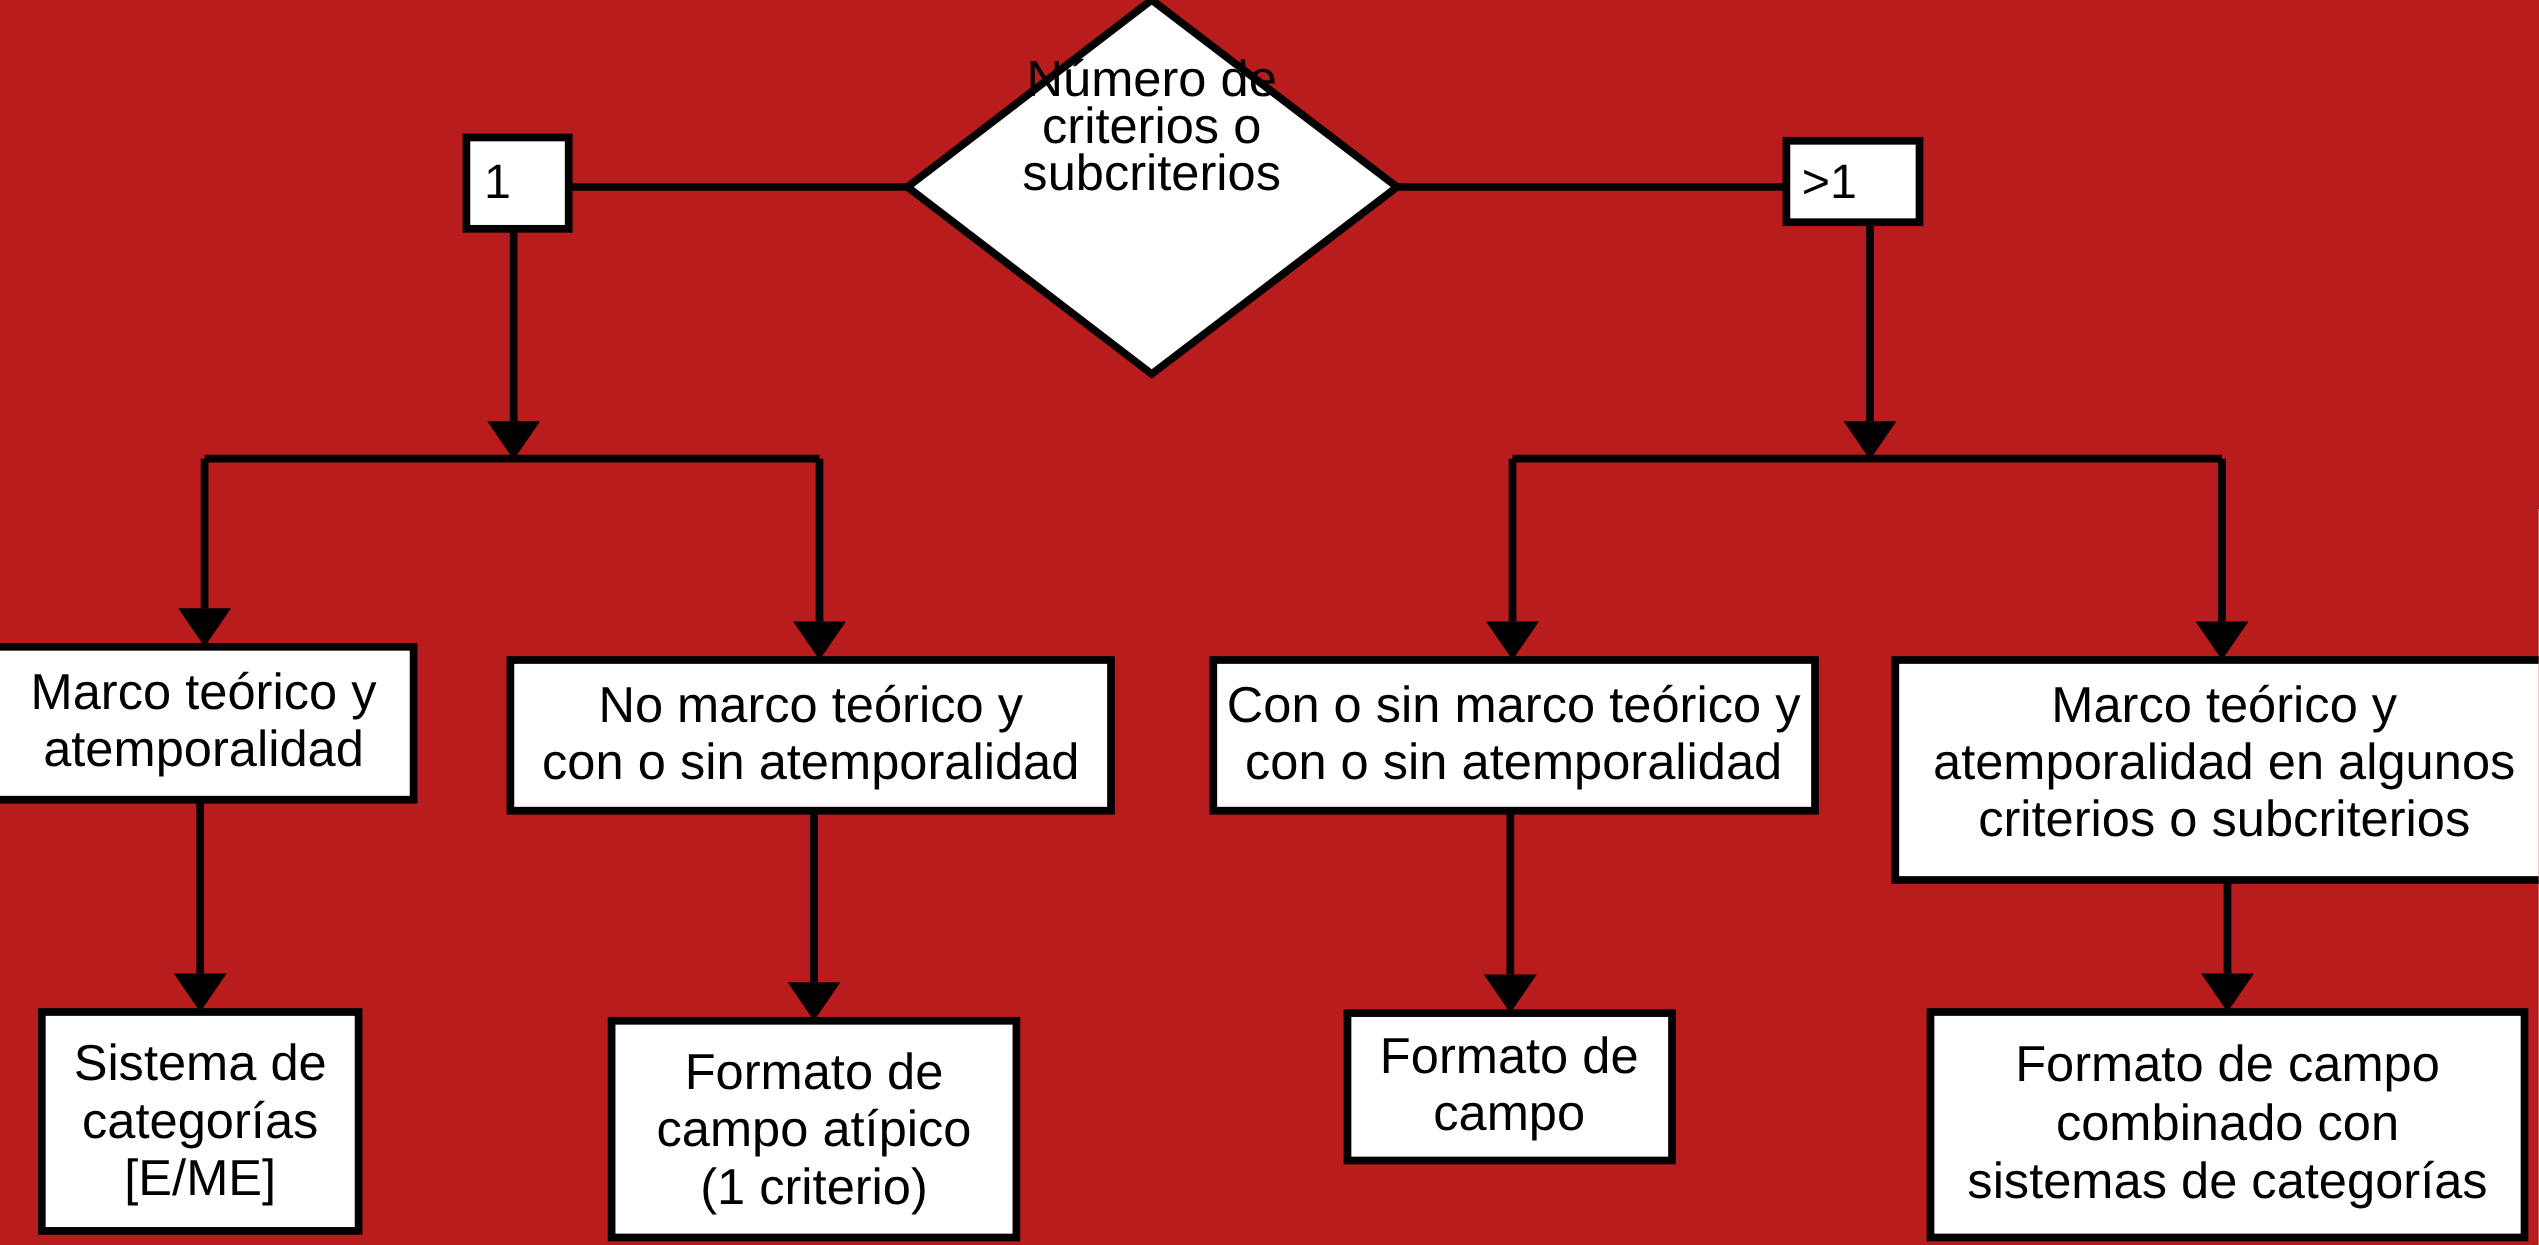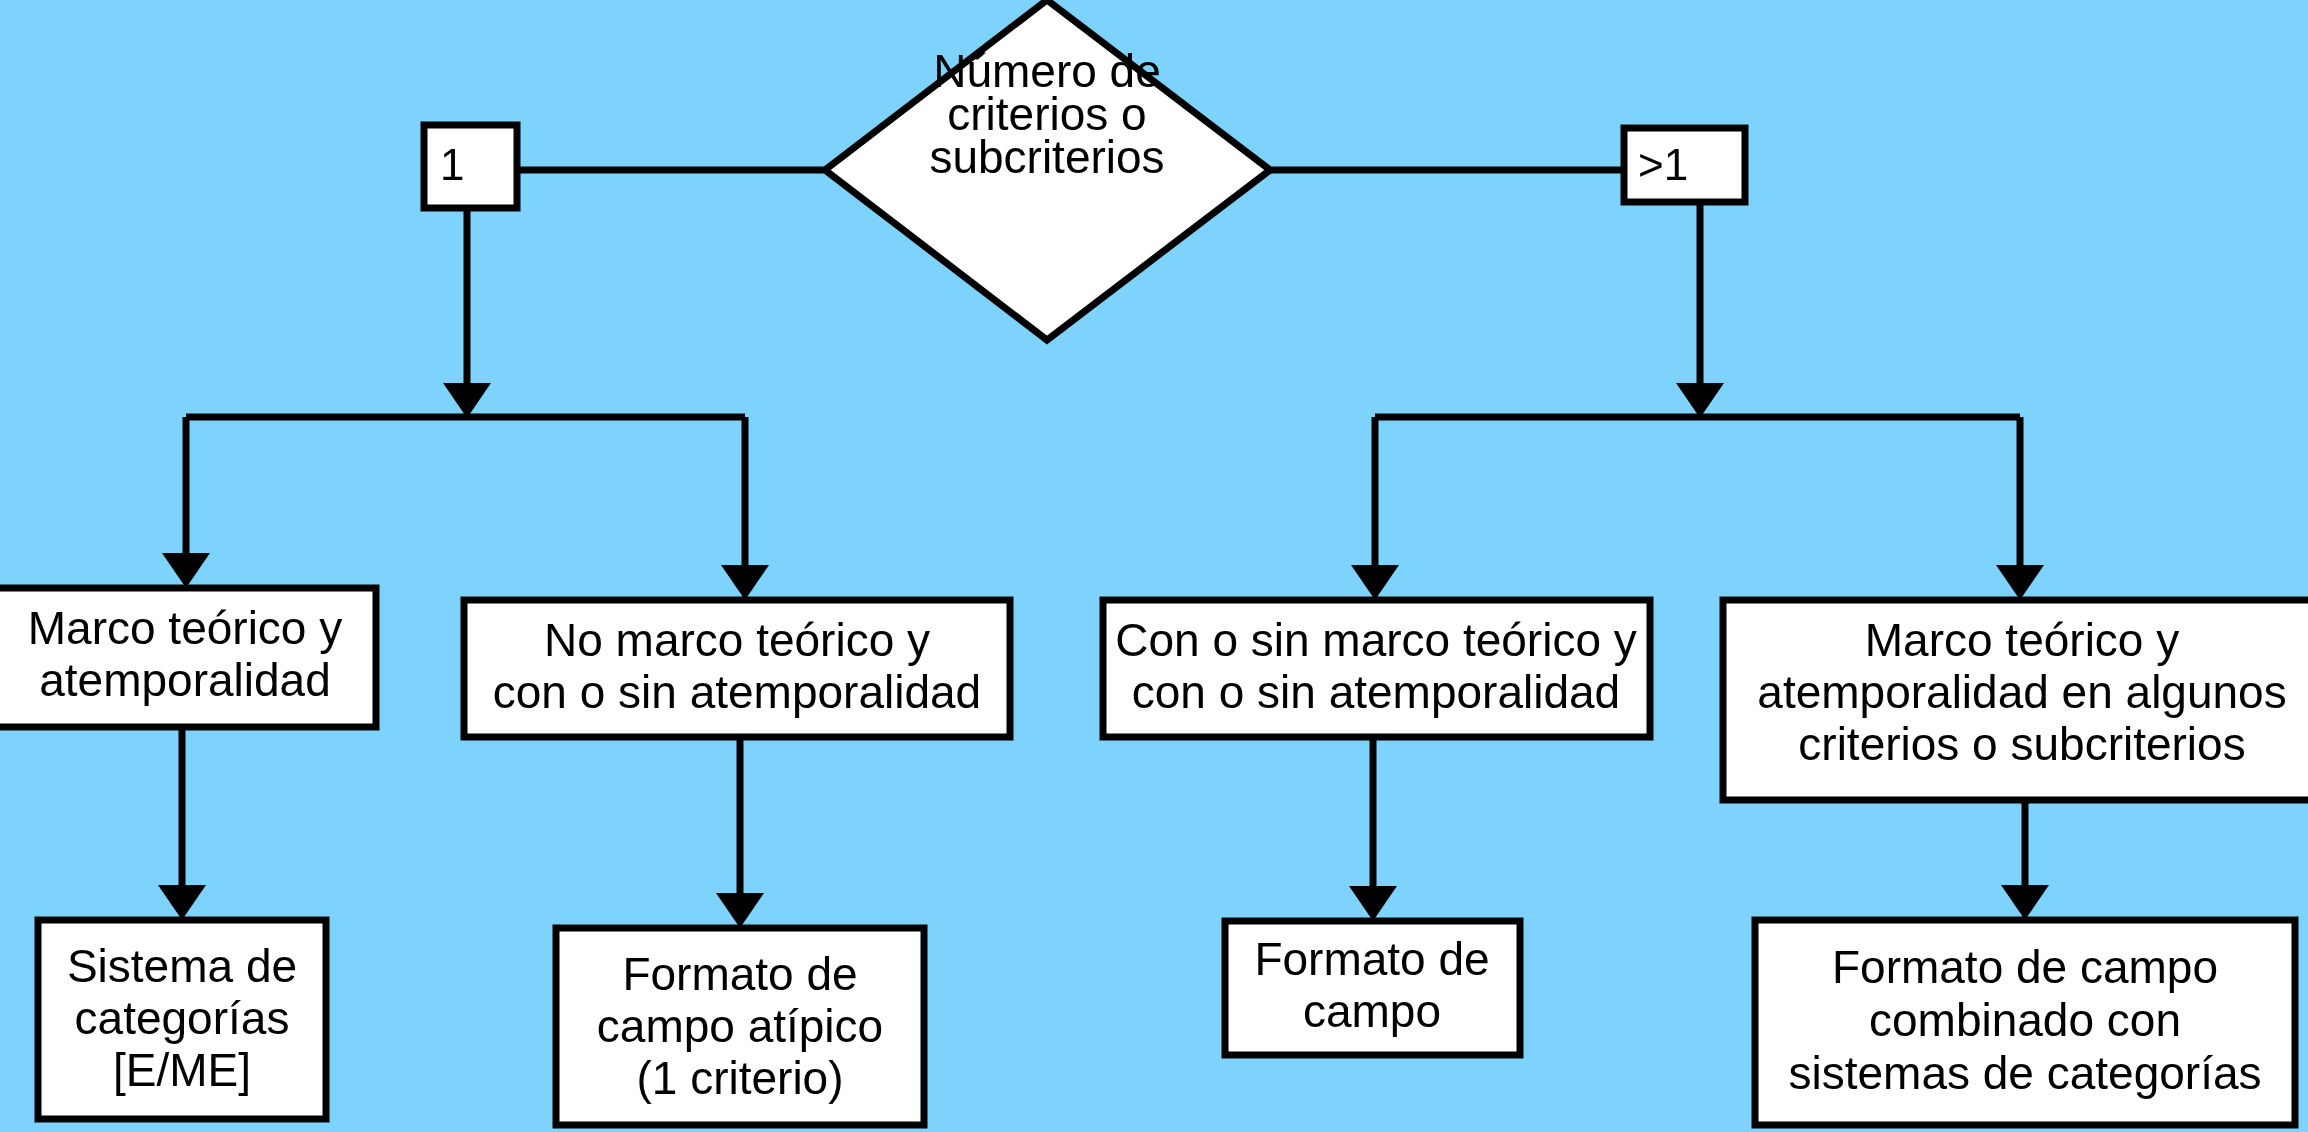--- a/index.html
+++ b/index.html
@@ -7,21 +7,21 @@
     padding: 0;
     background: #ffffff;
   }
   body {
     font-family: "Liberation Sans", sans-serif;
   }
   #flowchart-root {
     position: relative;
     width: 2308px;
     height: 1132px;
-    background: #7dd3fc;
+    background: #b91c1c;
     overflow: hidden;
   }
   svg#diagram-canvas {
     position: absolute;
     top: 0;
     left: 0;
     width: 2308px;
     height: 1132px;
   }
   .node-shape {

